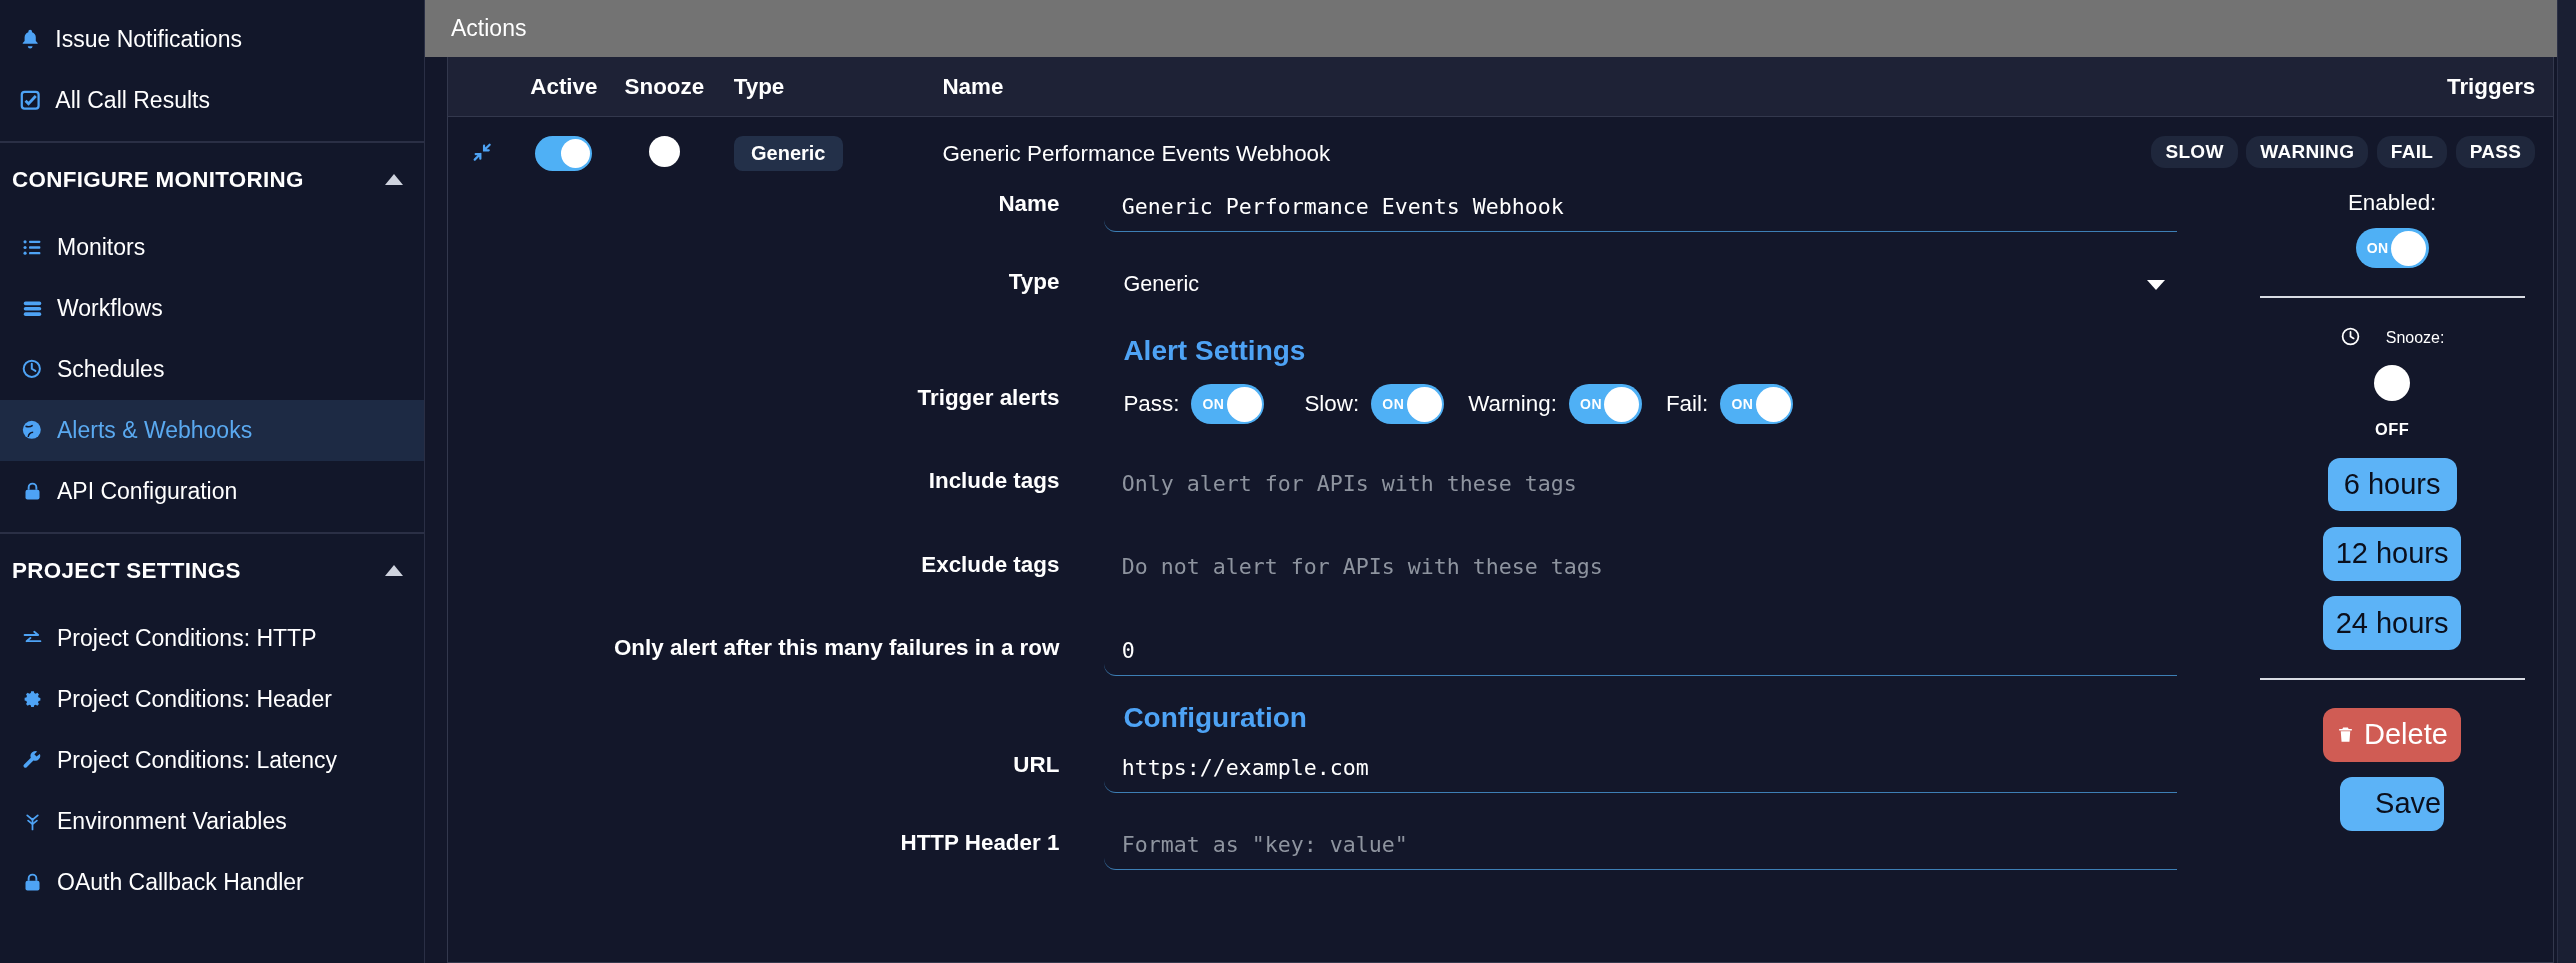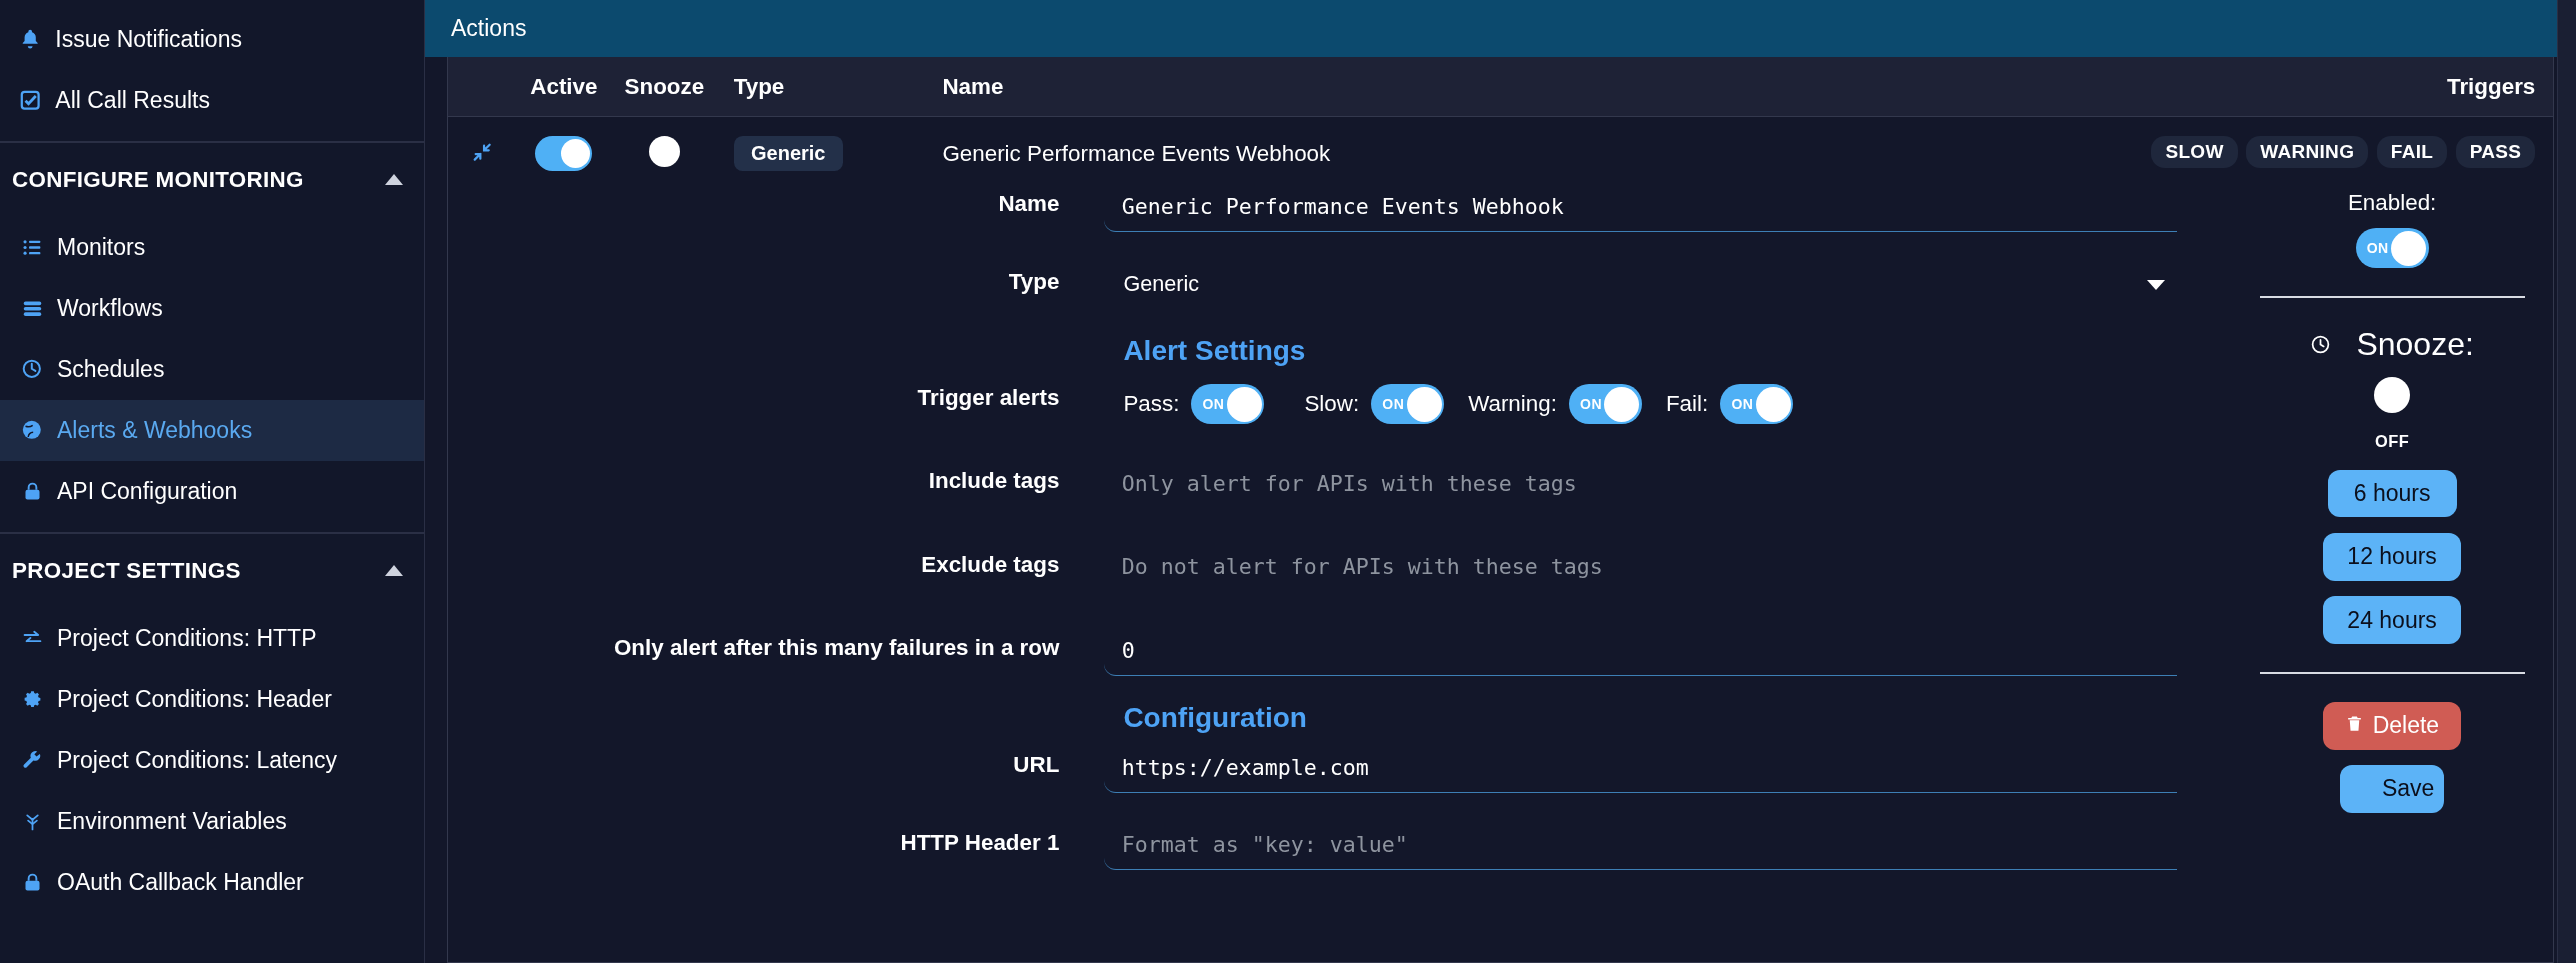--- a/index.html
+++ b/index.html
@@ -53,21 +53,21 @@
   }
 
   
   .main {
     flex: 1 1 auto; height: 963px;
     background: #13172a;
     position: relative;
     overflow: hidden;
   }
   .main-head {
-    height: 57px; background: #0c4a6e;
+    height: 57px; background: #737373;
     display: flex; align-items: center;
     padding-left: 26px;
     color: #ffffff; font-size: 23px;
   }
   .panel {
     margin: 0 22.4px 0 22.4px;
     border: 1.7px solid #33384d;
     border-top: none;
     background: #13172a;
     height: 906px;
@@ -195,35 +195,35 @@
 
   
   .rail {
     flex: 0 0 321px;
     padding: 0 7px;
     text-align: center;
   }
   .rail .ttl { color: #ffffff; font-size: 22.4px; margin-bottom: 12px; }
   .rail .hr { height: 1.7px; background: #d8dbe3; margin: 28px 21px; }
   .rail .snooze-ttl {
-    color: #ffffff; font-size: 32px; margin-bottom: 14px;
+    color: #ffffff; font-size: 16px; margin-bottom: 14px;
     display: flex; align-items: center; justify-content: center; gap: 25px;
   }
   .rail .off-row {
     display: flex; align-items: center; justify-content: center; gap: 19px;
     margin-bottom: 19px;
     flex-direction: column;
   }
   .rail .off-lbl { color: #ffffff; font-size: 16.4px; font-weight: bold; letter-spacing: 0.5px; }
   .pill {
     display: block; margin: 0 auto 15.5px auto;
     background: #5cb3f7; color: #0b0f1c;
     border: none; border-radius: 12px;
     font-family: "Liberation Sans", sans-serif;
-    font-size: 23px; padding: 10.4px 0; width: 129px;
+    font-size: 29px; padding: 10.4px 0; width: 129px;
     cursor: pointer;
   }
   .pill.wide { width: 138px; }
   .pill.danger {
     background: #d05c54; color: #ffffff; width: 138px;
     display: flex; align-items: center; justify-content: center; gap: 8.6px;
   }
   .pill.save { width: 104px; padding-left: 32px; }
 
   

